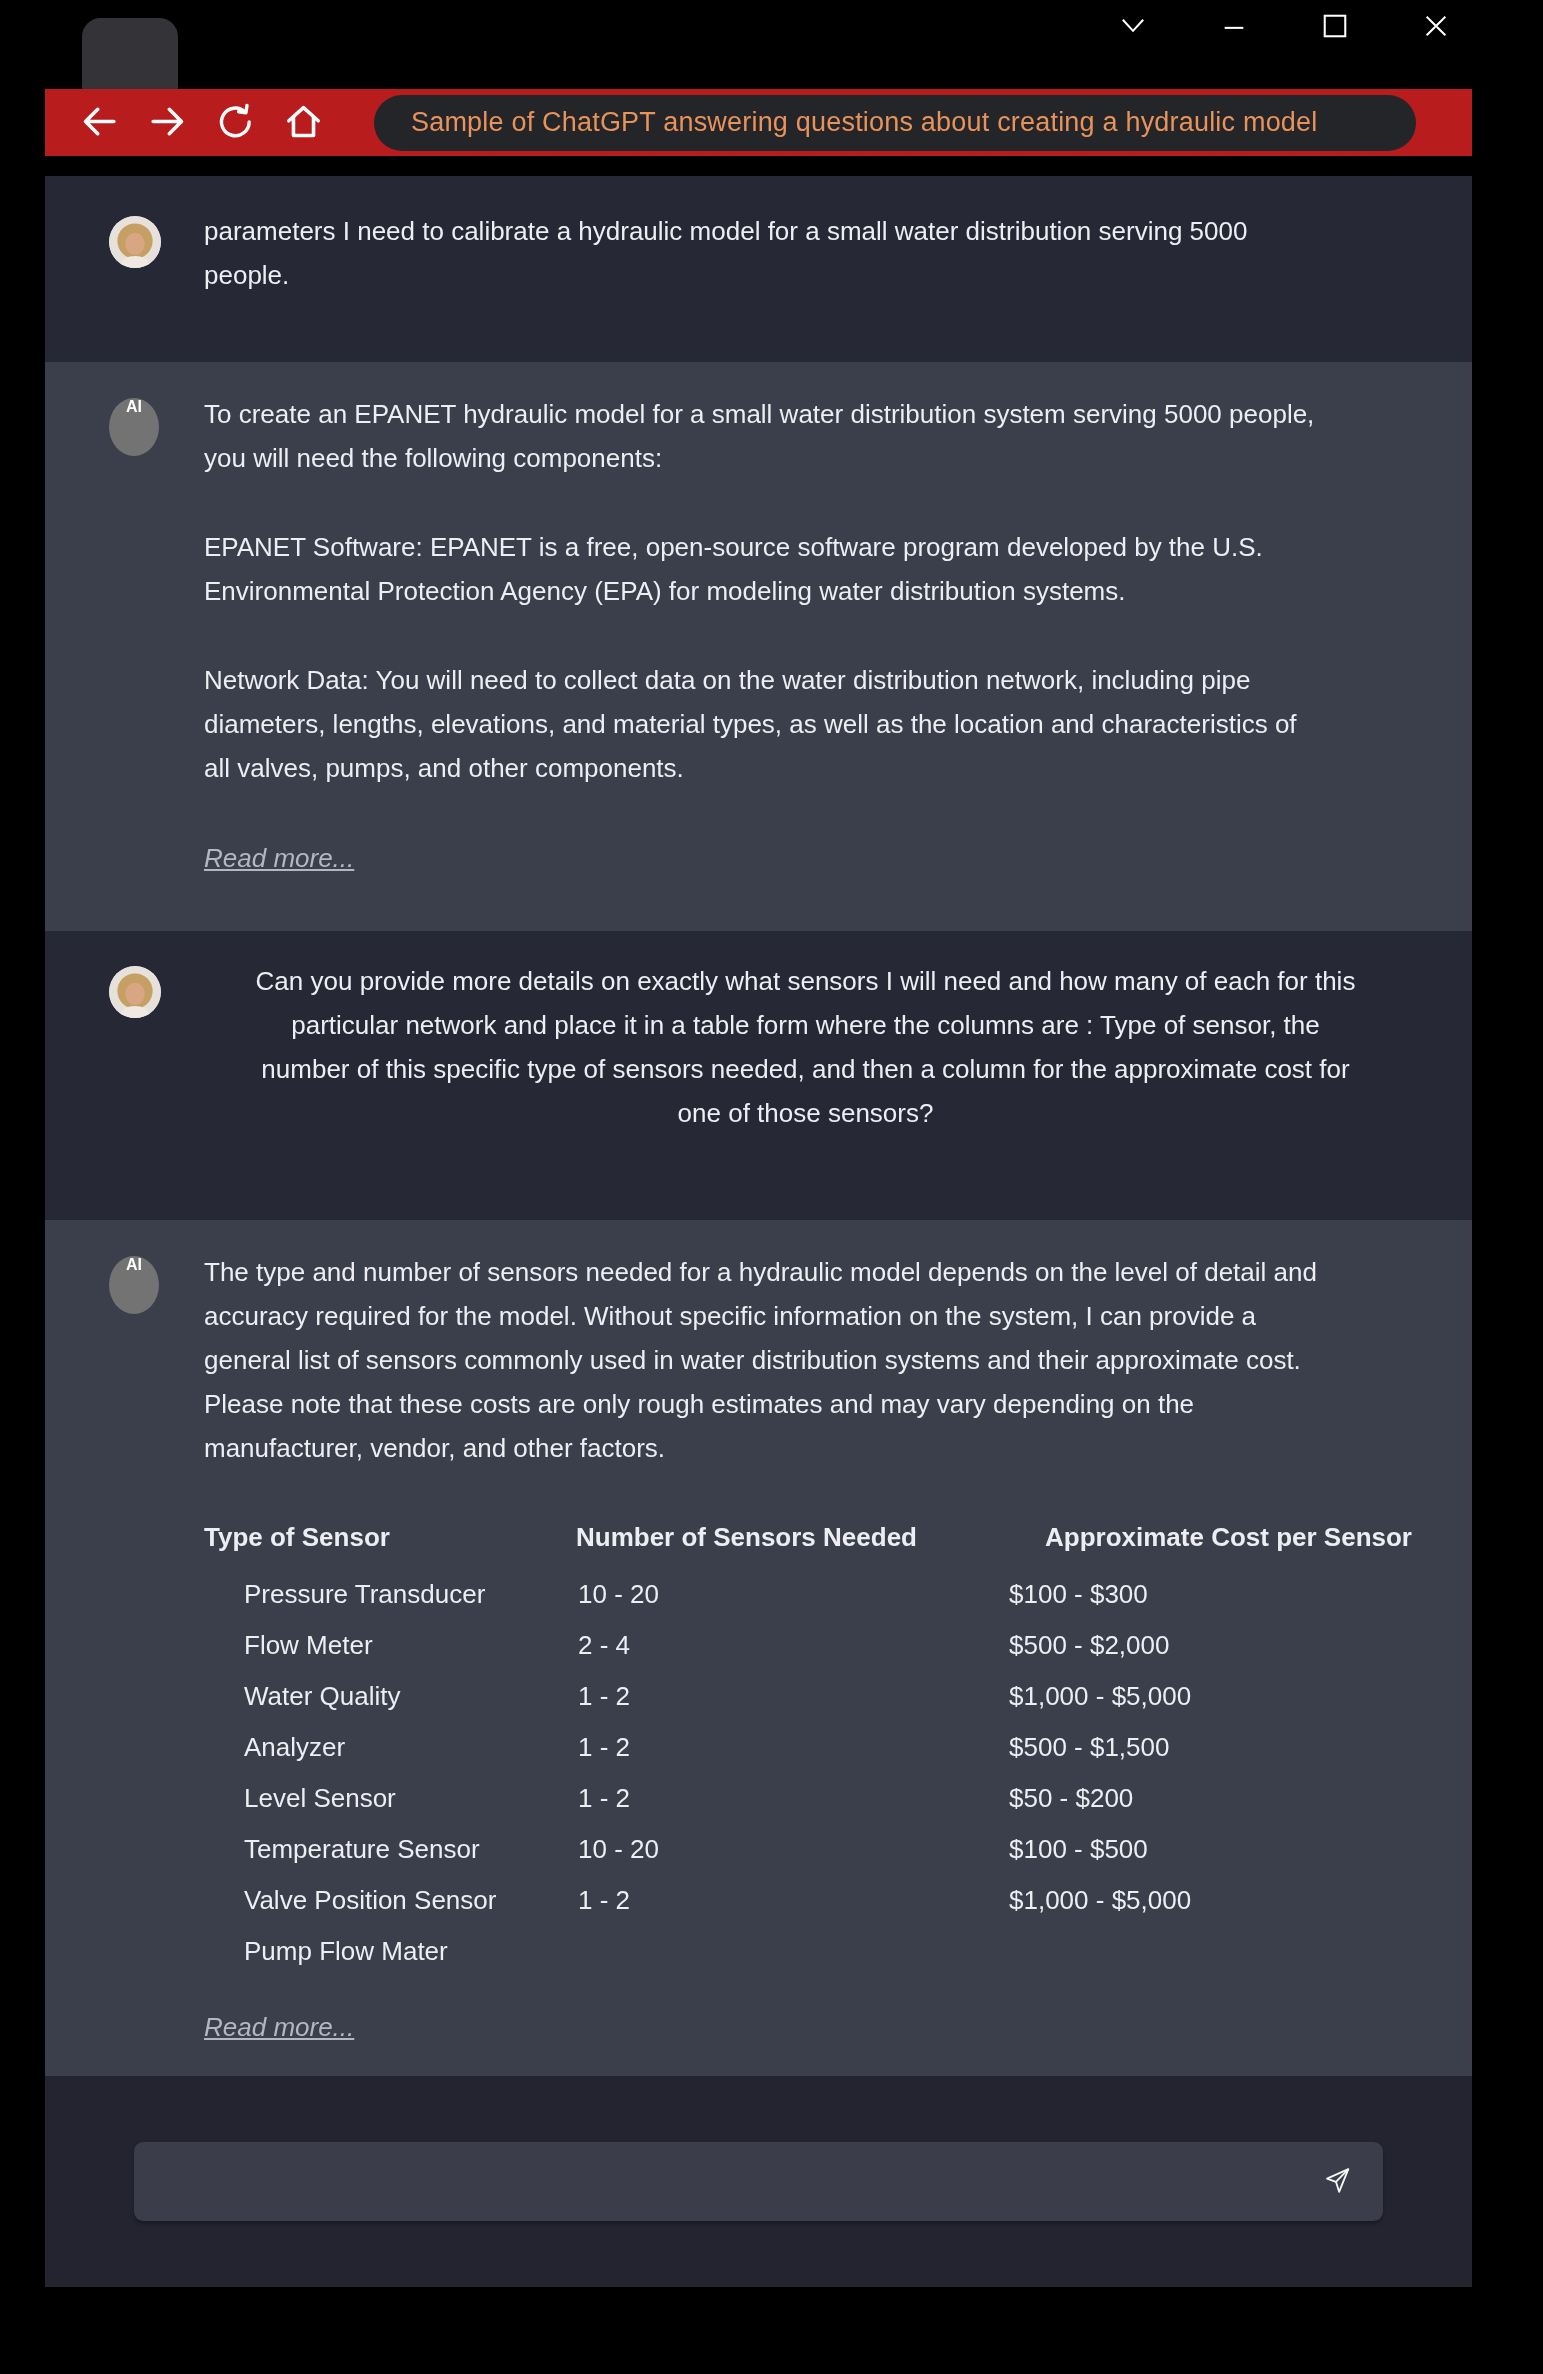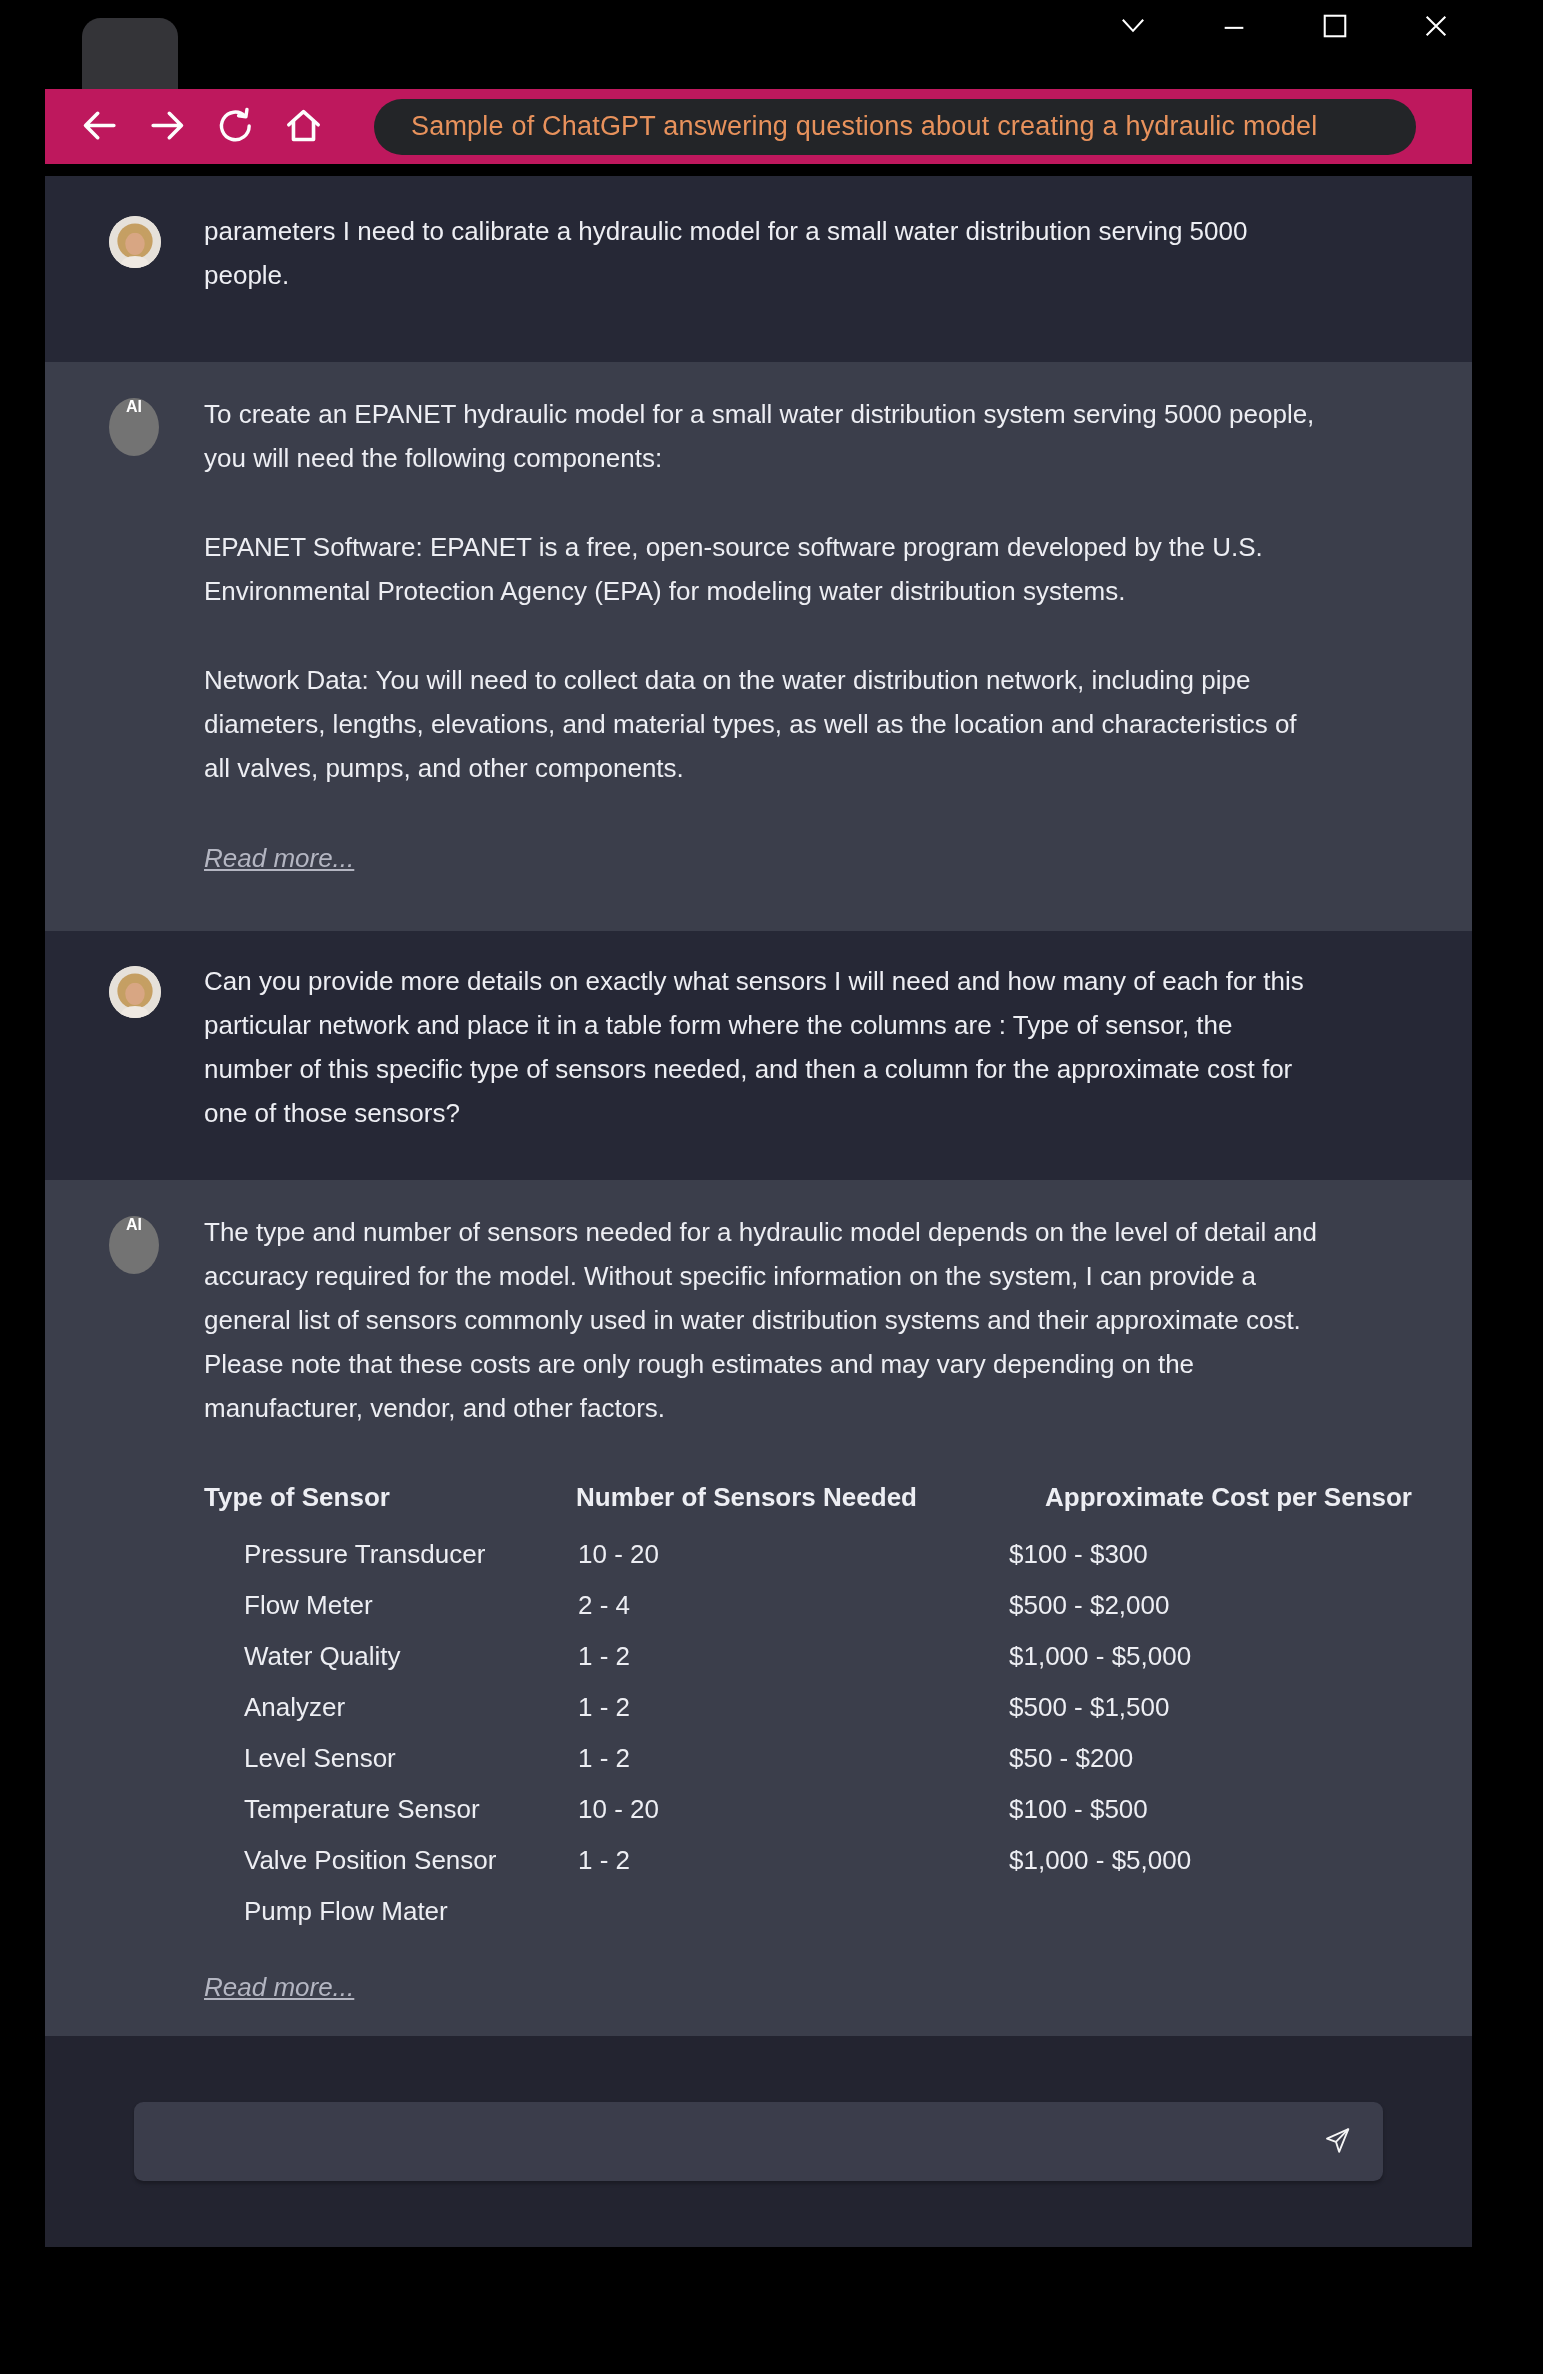--- a/index.html
+++ b/index.html
@@ -8,21 +8,21 @@
     font-family:"Liberation Sans",sans-serif;overflow:hidden;
   }
   
   .titlebar{position:absolute;left:0;top:0;width:1543px;height:89px;background:#000;}
   .tab{position:absolute;left:82px;top:17.6px;width:96px;height:71px;background:#343438;border-radius:18.6px 18.6px 0 0;}
   .win-controls{position:absolute;right:91px;top:9.3px;display:flex;align-items:center;gap:69px;}
   .win-btn{width:32px;height:37px;display:flex;align-items:center;justify-content:center;cursor:default;}
   .win-btn svg{stroke:#fff;stroke-width:2.2;fill:none;}
   
   .navbar{
-    position:absolute;left:45px;top:89px;width:1427px;height:75px;background:#be185d;
+    position:absolute;left:45px;top:89px;width:1427px;height:67px;background:#b91c1c;
     display:flex;align-items:center;box-sizing:border-box;padding:0 56px 0 33px;
   }
   .nav-icon{width:43px;height:43px;flex:none;margin-right:25px;display:flex;align-items:center;justify-content:center;}
   .nav-icon svg{stroke:#fdfdfd;stroke-width:2;fill:none;stroke-linecap:round;stroke-linejoin:round;}
   .urlbar{
     flex:1;height:56px;margin-left:24px;background:#232528;border-radius:29px;
     display:flex;align-items:center;box-sizing:border-box;padding:0 37px;overflow:hidden;
   }
   .url-text{color:#e8925c;font-size:27px;white-space:nowrap;letter-spacing:0.2px;}
   
@@ -37,21 +37,21 @@
     color:#fff;font-weight:bold;font-size:16px;display:flex;align-items:flex-start;justify-content:center;
   }
   .body{flex:1;color:#edeef3;font-size:26px;line-height:44px;padding-right:65px;min-width:0;}
   .line{white-space:nowrap;}
   .para{margin:0 0 45px 0;}
   .para:last-of-type{margin-bottom:0;}
   .read-more{font-style:italic;color:#b4b6c2;margin-top:46px;text-decoration:underline;}
   .msg-u1{padding-top:33px;padding-bottom:65px;}
   .msg-a1{padding-top:30px;padding-bottom:51px;}
   .msg-a1 .read-more{margin-top:46px;}
-  .msg-u2{padding-top:28px;padding-bottom:45px;}
+  .msg-u2{padding-top:28px;padding-bottom:85px;text-align:center;}
   .msg-a2{padding-top:30px;padding-bottom:27px;}
   .msg-a2 .read-more{margin-top:28px;}
   
   .sensor-table{margin-top:43px;}
   .t-head{display:grid;grid-template-columns:334px 431px 1fr;font-weight:bold;line-height:44px;margin-bottom:10.2px;gap:38px;}
   .t-row{display:grid;grid-template-columns:334px 431px 1fr;line-height:51px;margin-left:40px;}
   .t-cell{white-space:nowrap;}
   
   .composer{position:relative;background:#232430;height:211px;}
   .input-box{

